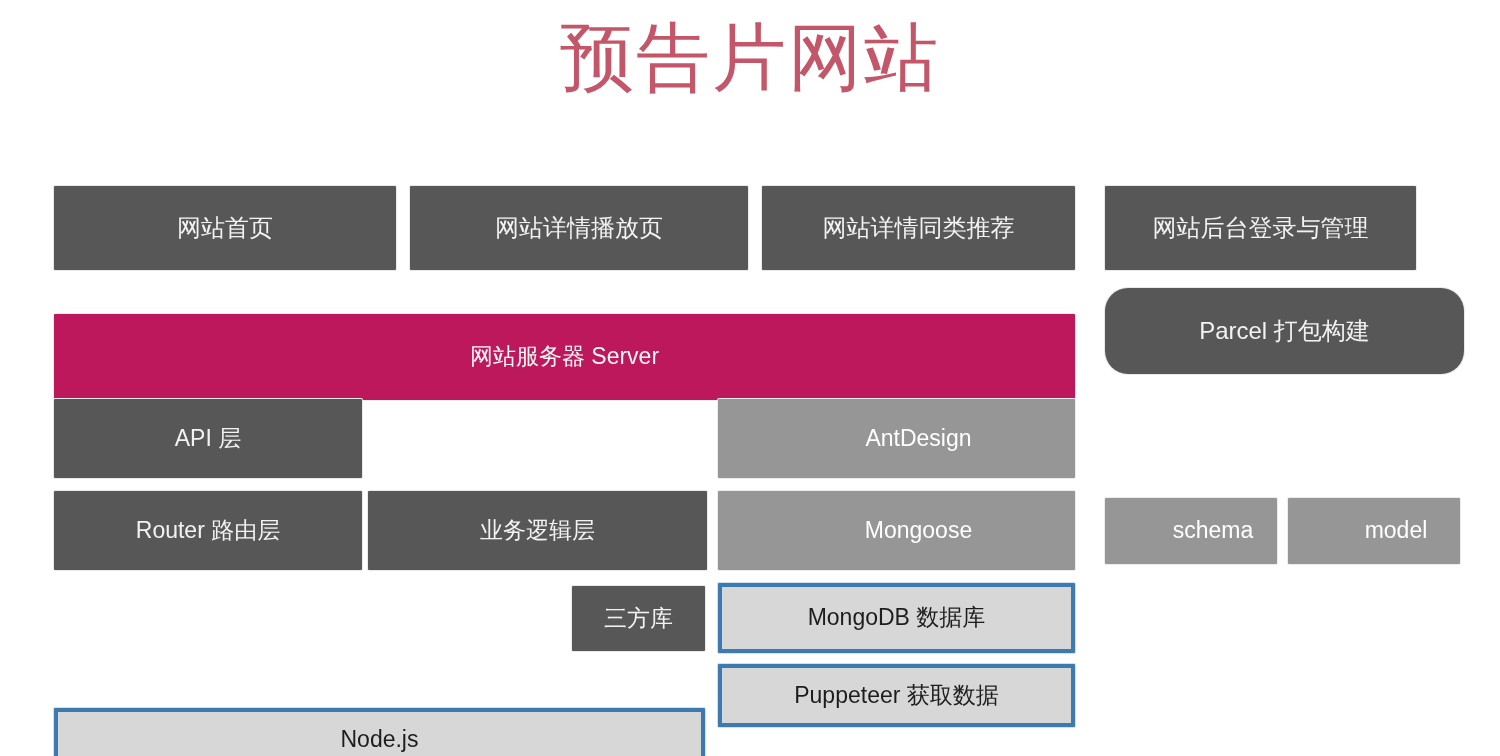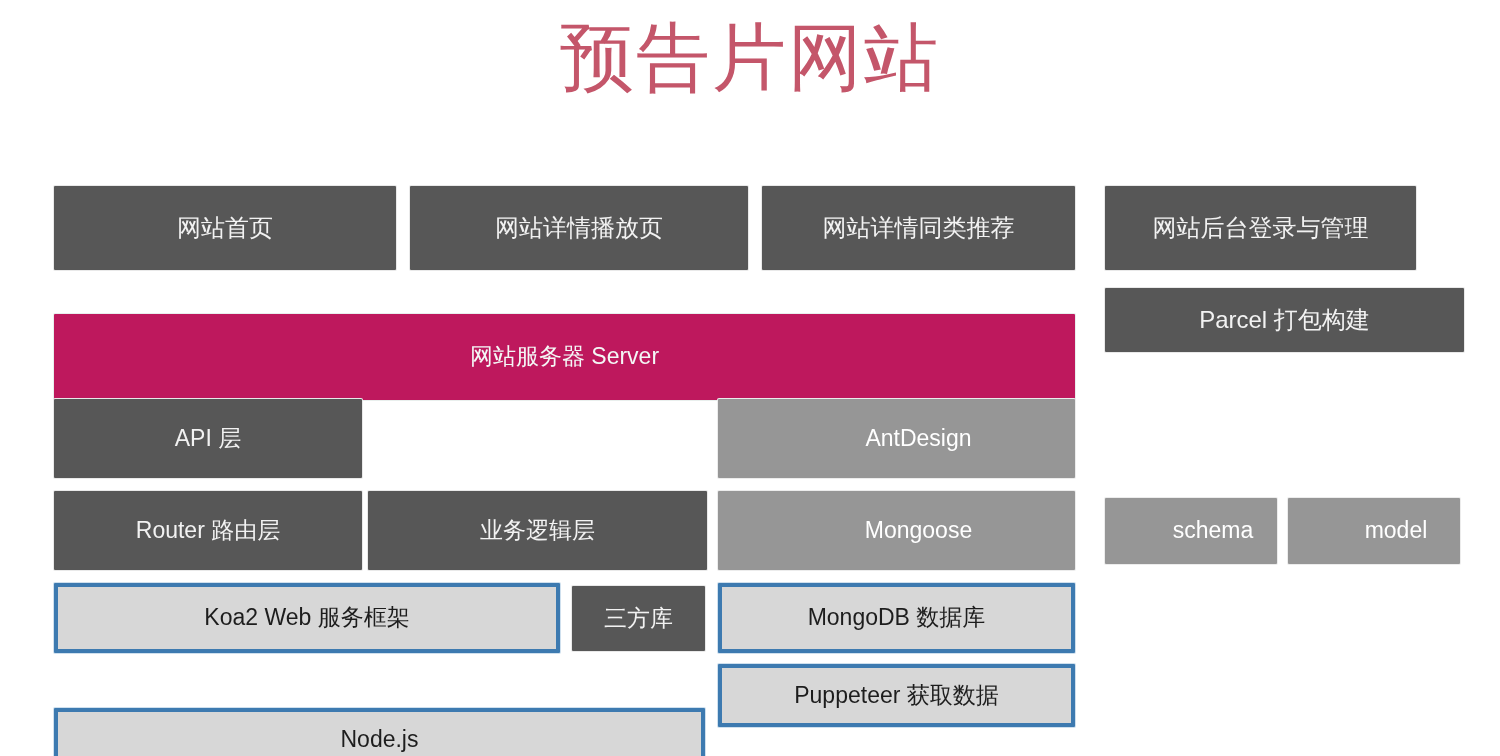--- a/index.html
+++ b/index.html
@@ -82,38 +82,37 @@
   <div class="box dark top-label" style="left:54px; top:186px; width:342px; height:84px;">网站首页</div>
 
   <div class="box dark top-label" style="left:410px; top:186px; width:338px; height:84px;">网站详情播放页</div>
 
   <div class="box dark top-label" style="left:762px; top:186px; width:313px; height:84px;">网站详情同类推荐</div>
 
   <div class="box dark top-label" style="left:1105px; top:186px; width:311px; height:84px;">网站后台登录与管理</div>
 
   <div class="box green" style="left:54px; top:288px; width:1021px; height:86px;">网站服务器  Server</div>
 
-  <div class="box dark top-label" style="left:1105px; top:288px; width:359px; height:64px;">Parcel 打包构建</div>
+  <div class="box dark top-label" style="left:1105px; top:288px; width:359px; height:86px;border-radius:23px;">Parcel 打包构建</div>
 
   <div class="box dark" style="left:54px; top:399px; width:308px; height:79px;">API 层</div>
 
 
   <div class="box mid" style="left:718px; top:399px; width:357px; height:79px;">AntDesign</div>
 
   <div class="box dark" style="left:54px; top:491px; width:308px; height:79px;">Router 路由层</div>
 
   <div class="box dark" style="left:368px; top:491px; width:339px; height:79px;">业务逻辑层</div>
 
   <div class="box mid" style="left:718px; top:491px; width:357px; height:79px;">Mongoose</div>
 
   <div class="box mid" style="left:1105px; top:498px; width:172px; height:66px;">schema</div>
 
   <div class="box mid" style="left:1288px; top:498px; width:172px; height:66px;">model</div>
 
-  <div class="box outline" style="left:54px; top:583px; width:506px; height:70px;">Koa2 Web 服务框架</div>
 
   <div class="box dark" style="left:572px; top:586px; width:133px; height:65px;">三方库</div>
 
   <div class="box outline" style="left:718px; top:583px; width:357px; height:70px;">MongoDB 数据库</div>
 
   <div class="box outline" style="left:54px; top:664px; width:651px; height:63px;margin-top:44px;">Node.js</div>
 
   <div class="box outline" style="left:718px; top:664px; width:357px; height:63px;">Puppeteer 获取数据</div>
 
 </div>

